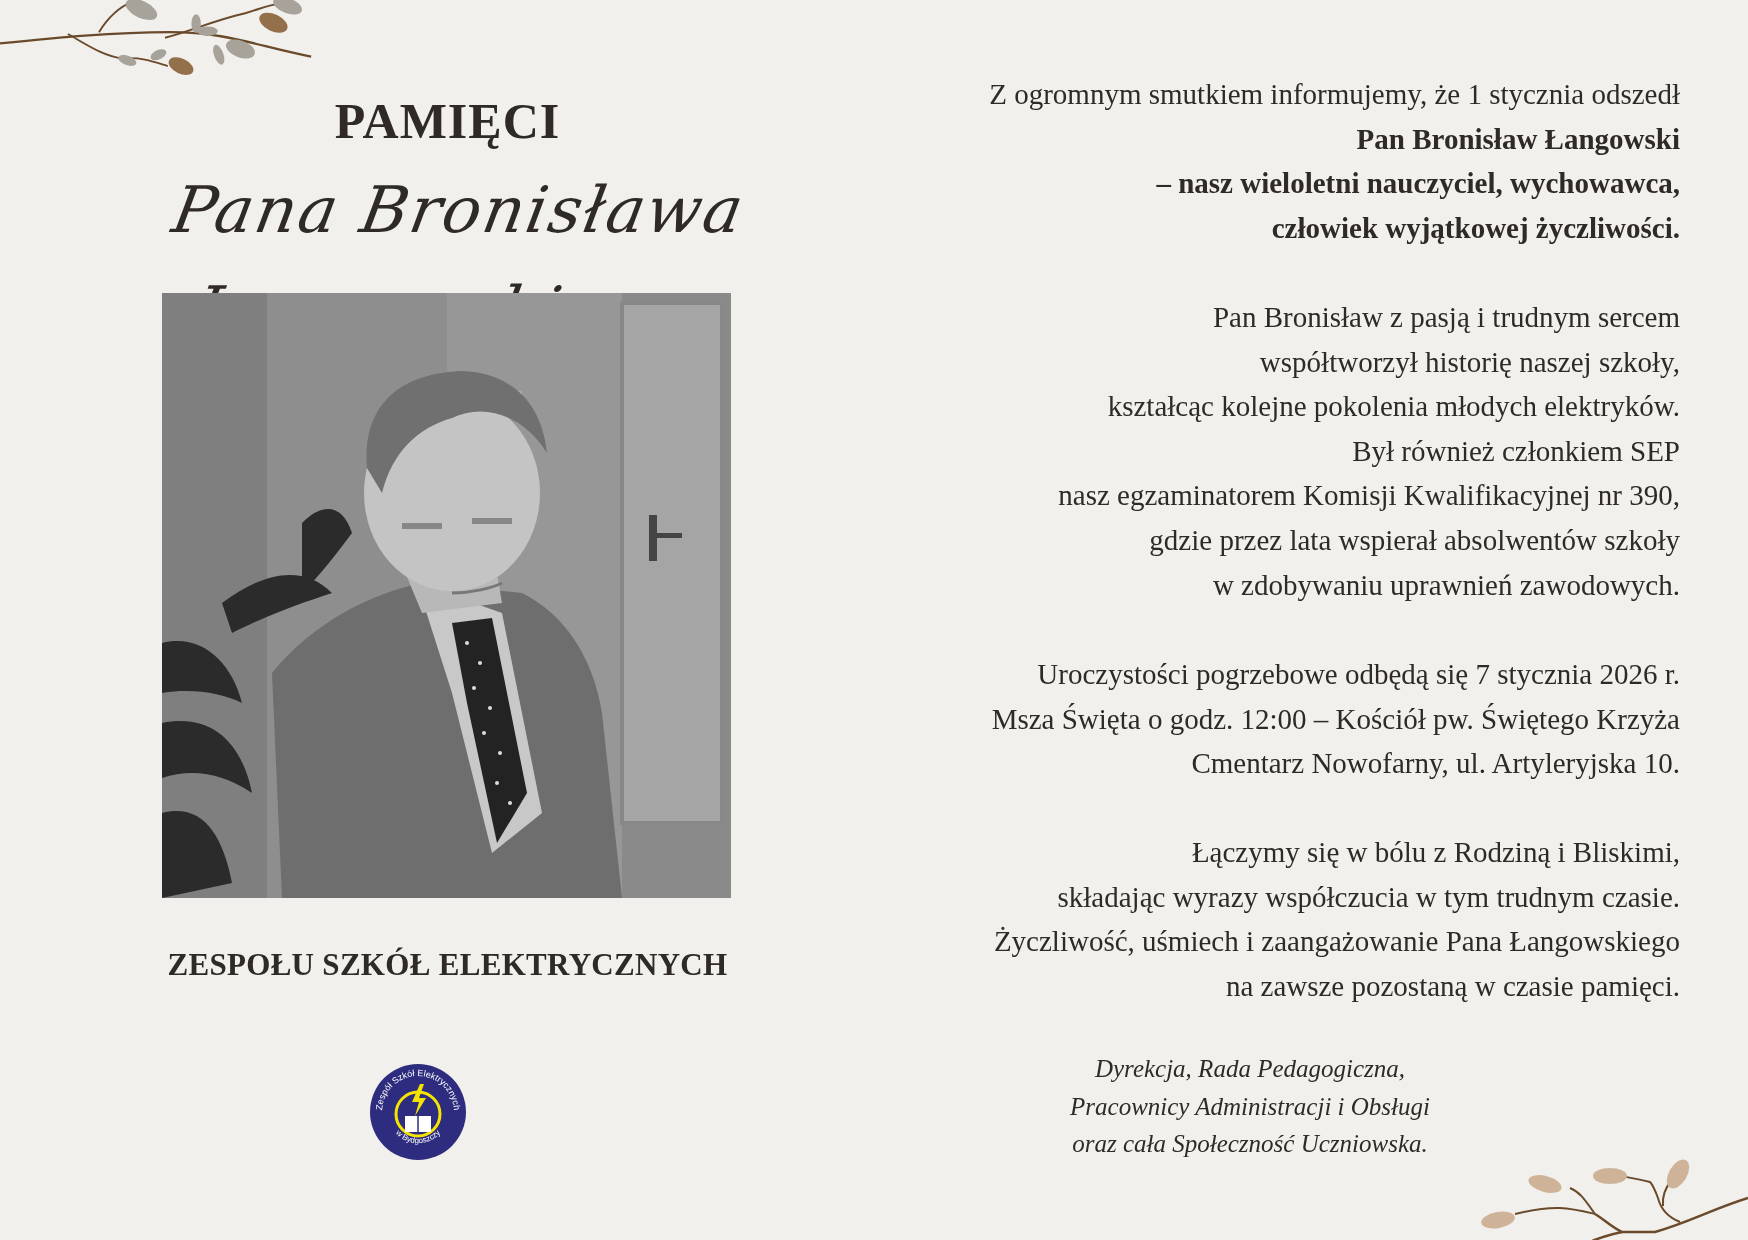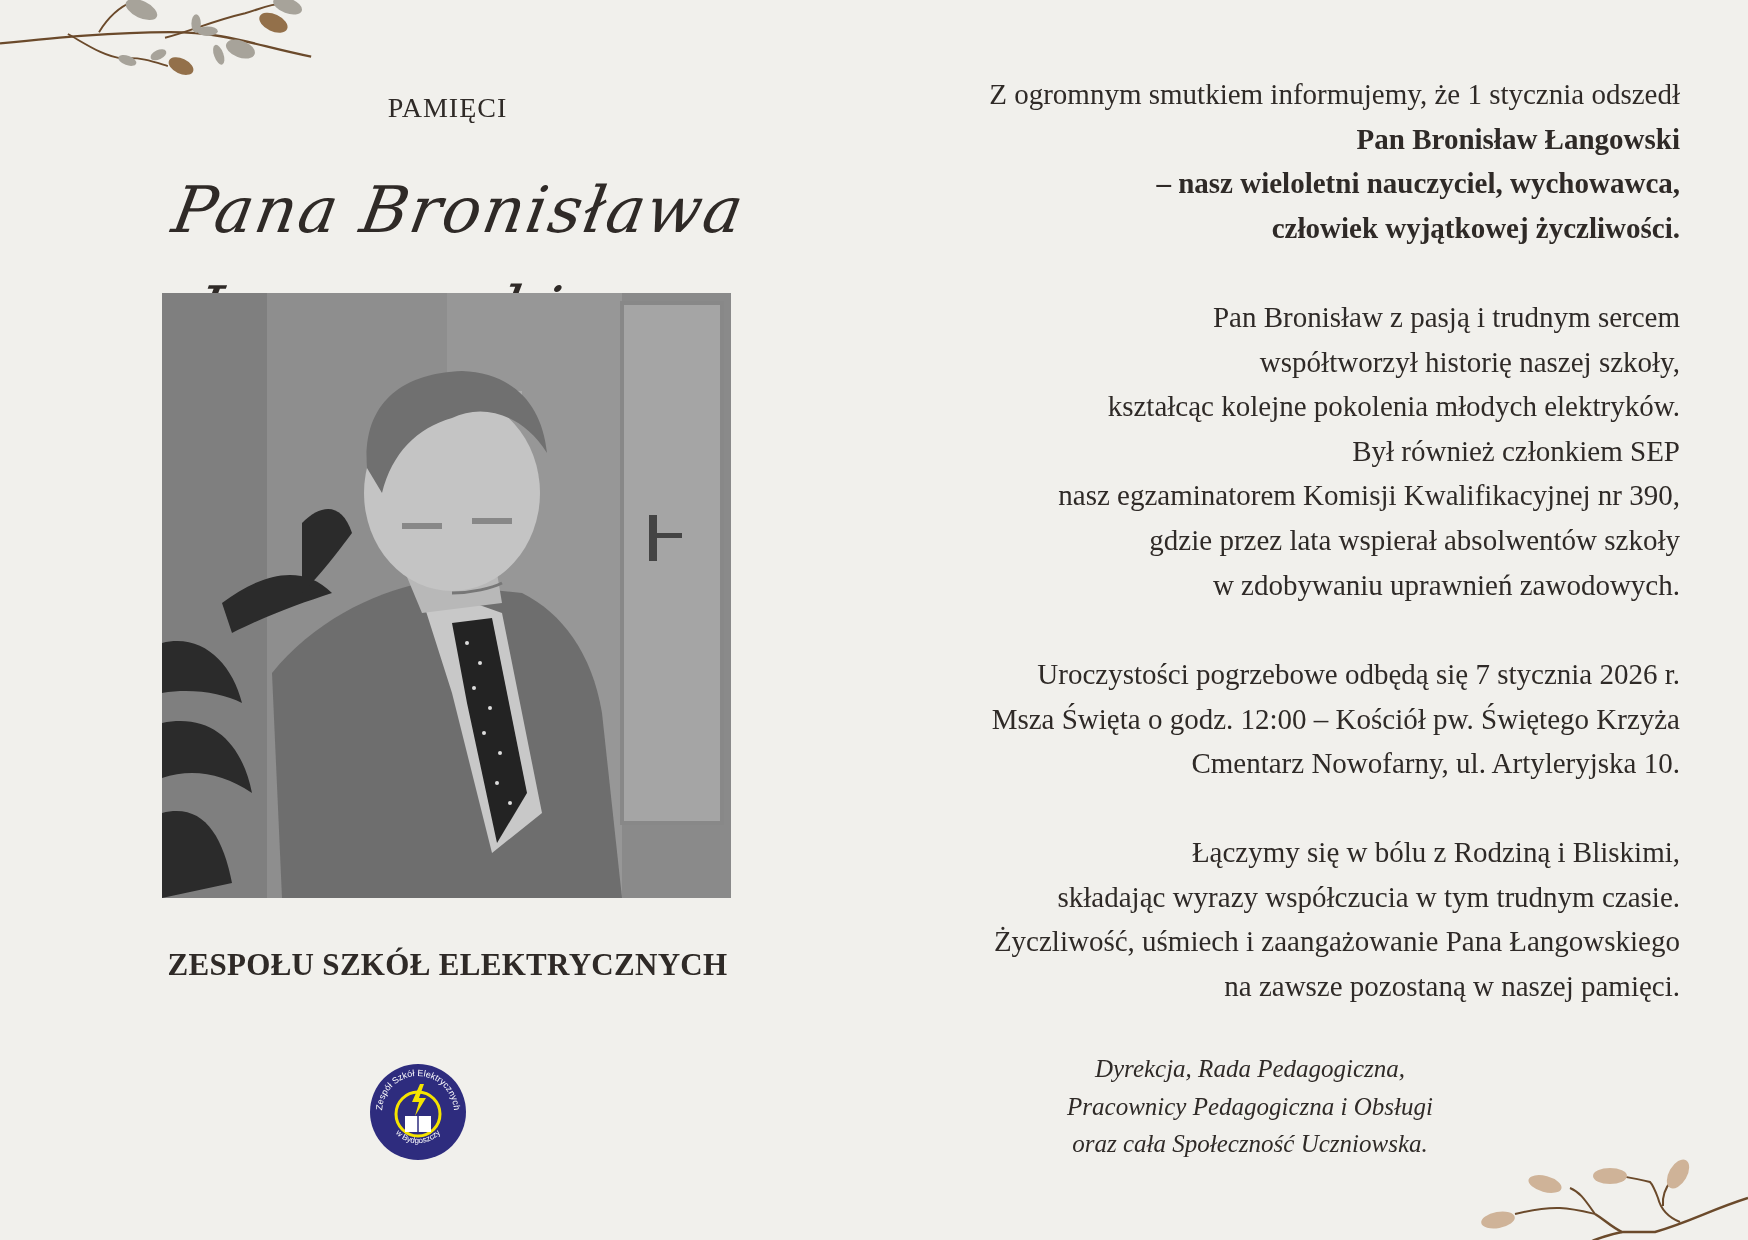--- a/index.html
+++ b/index.html
@@ -1,20 +1,20 @@
 <!DOCTYPE html>
 <html><head>
 <meta charset="utf-8">
 <style>
   html,body{margin:0;padding:0;}
   body{width:1748px;height:1240px;background:#f1f0ec;position:relative;overflow:hidden;color:#2f2a27;font-family:"Liberation Serif","DejaVu Serif",serif;}
   .abs{position:absolute;}
   .branch-tl{left:0;top:0;width:330px;height:85px;}
   .branch-br{left:1460px;top:1130px;width:288px;height:110px;}
-  .pamieci{left:0;width:895px;top:92px;text-align:center;font-size:28px;font-weight:normal;letter-spacing:1px;}
+  .pamieci{left:0;width:895px;top:92px;text-align:center;font-size:50px;font-weight:bold;letter-spacing:1px;}
   .script{left:60px;width:780px;top:160px;height:110px;}
   .script span{display:block;text-align:center;font-family:"DejaVu Serif",serif;font-style:italic;font-size:64px;font-weight:normal;letter-spacing:2px;transform:skewX(-10deg);line-height:100px;}
   .photo{left:162px;top:293px;width:569px;height:605px;overflow:hidden;background:#7d7d7d;}
   .teacher{left:0;width:895px;top:942px;text-align:center;font-size:31px;font-weight:bold;line-height:46px;letter-spacing:.3px;}
   .logo{left:368px;top:1062px;width:100px;height:100px;}
   .right{left:820px;width:860px;text-align:right;font-size:29px;line-height:44.6px;}
   .p1{top:72px;}
   .p2{top:295px;}
   .p3{top:652px;}
   .p4{top:830px;}
@@ -148,20 +148,20 @@
 <div class="abs right p3">
   <span class="line">Uroczystości pogrzebowe odbędą się 7 stycznia 2026 r.</span>
   <span class="line">Msza Święta o godz. 12:00 – Kościół pw. Świętego Krzyża</span>
   <span class="line">Cmentarz Nowofarny, ul. Artyleryjska 10.</span>
 </div>
 
 <div class="abs right p4">
   <span class="line">Łączymy się w bólu z Rodziną i Bliskimi,</span>
   <span class="line">składając wyrazy współczucia w tym trudnym czasie.</span>
   <span class="line">Życzliwość, uśmiech i zaangażowanie Pana Łangowskiego</span>
-  <span class="line">na zawsze pozostaną w naszej pamięci.</span>
+  <span class="line">na zawsze pozostaną w czasie pamięci.</span>
 </div>
 
 <div class="abs sig">
   <span class="line">Dyrekcja, Rada Pedagogiczna,</span>
-  <span class="line">Pracownicy Pedagogiczna i Obsługi</span>
+  <span class="line">Pracownicy Administracji i Obsługi</span>
   <span class="line">oraz cała Społeczność Uczniowska.</span>
 </div>
 
 </body></html>

